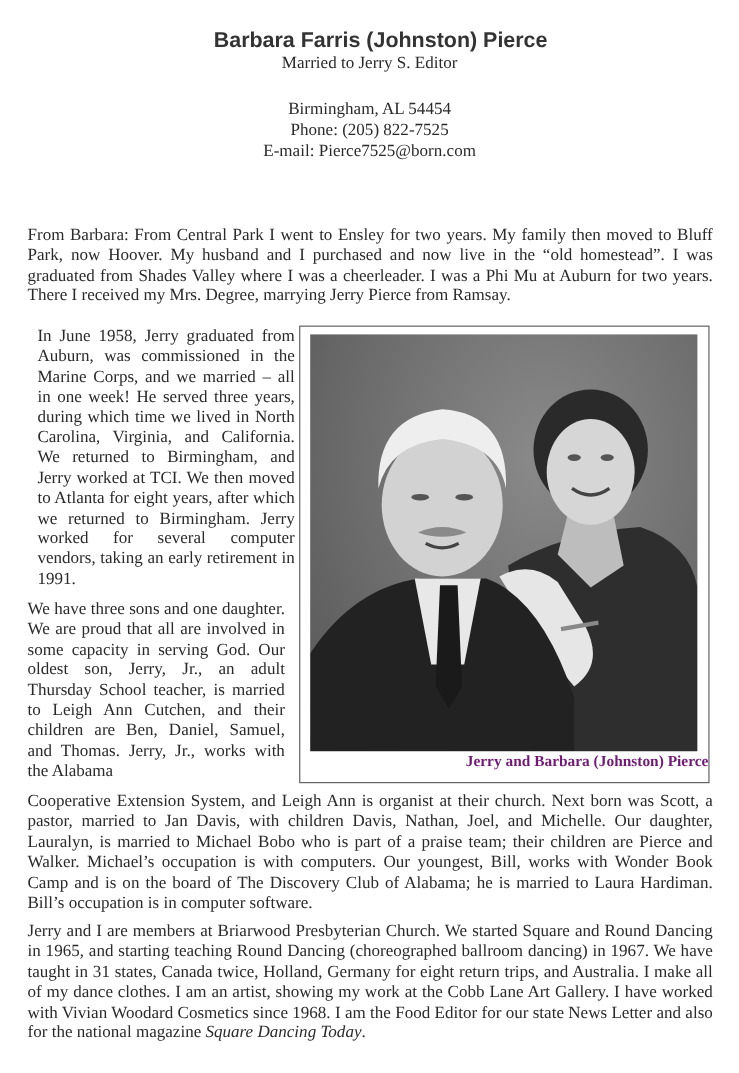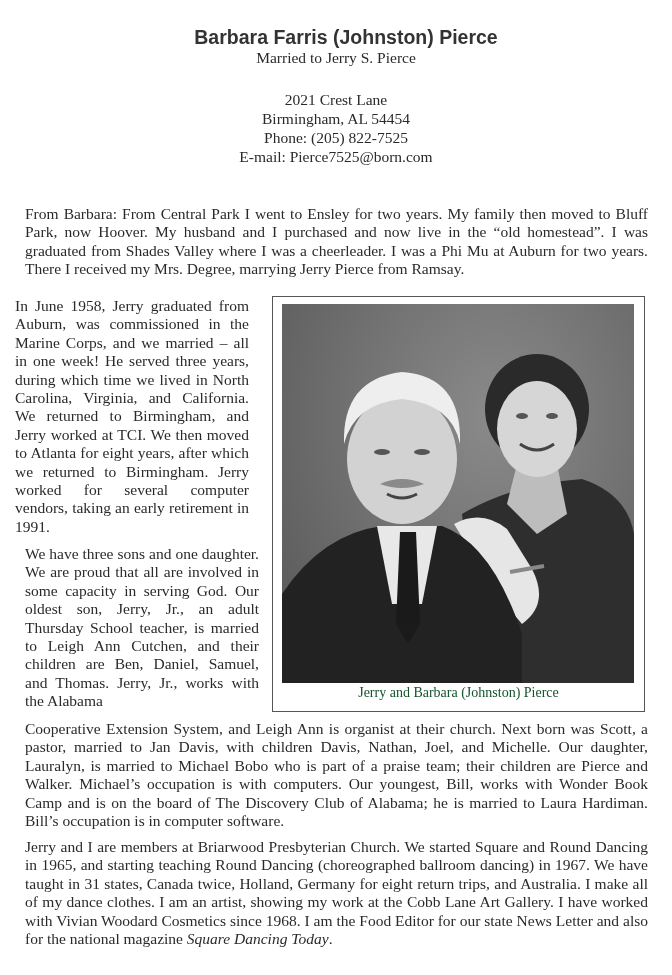--- a/index.html
+++ b/index.html
@@ -6,41 +6,40 @@
   body { width: 672px; height: 975px; position: relative; overflow: hidden;
          font-family: "Liberation Serif", serif; color: #2a2a2a; }
   .header { position: absolute; left: 0; top: 26px; width: 672px; text-align: center; }
   .title { font-family: "Liberation Sans", sans-serif; font-weight: bold; font-size: 19.5px;
            color: #333; line-height: 22px; margin: 0; padding-left: 20px; }
   .subtitle { font-size: 15.5px; line-height: 19px; margin: 0; }
   .address { margin-top: 23px; font-size: 15.5px; line-height: 19px; }
   .address div { margin: 0; }
   p.body { position: absolute; margin: 0; font-size: 15.5px; line-height: 18.4px; text-align: justify; }
   #p-intro { left: 25px; top: 205px; width: 623px; }
-  #p-june { left: 15px; top: 297px; width: 234px; }
+  #p-june { left: 34px; top: 297px; width: 234px; }
   #p-family-top { left: 25px; top: 545px; width: 234px; }
   #p-family-bottom { left: 25px; top: 720px; width: 623px; }
   #p-church { left: 25px; top: 838px; width: 623px; }
   .frame { position: absolute; left: 272px; top: 296px; width: 371px; height: 414px;
            border: 1.5px solid #555; background: #fff; }
   .photo { position: absolute; left: 9px; top: 7px; width: 352px; height: 379px;
            background: radial-gradient(ellipse at 60% 30%, #8a8a8a 0%, #6d6d6d 55%, #555 100%);
            overflow: hidden; }
-  .caption { position: absolute; left: 0; top: 388px; width: 371px; text-align: center;
-             font-family: "Liberation Serif", serif; font-weight: normal; font-size: 14px; color: #14532d; }
+  .caption { position: absolute; left: 0; top: 388px; width: 371px; text-align: right;
+             font-family: "Liberation Serif", serif; font-weight: bold; font-size: 14px; color: #701a75; }
   em { font-style: italic; }
 </style>
 </head>
 <body>
 
 <div class="header">
   <h1 class="title">Barbara Farris (Johnston) Pierce</h1>
-  <div class="subtitle">Married to Jerry S. Pierce</div>
+  <div class="subtitle">Married to Jerry S. Editor</div>
   <div class="address">
-    <div>2021 Crest Lane</div>
     <div>Birmingham, AL 54454</div>
     <div>Phone:  (205) 822-7525</div>
     <div>E-mail:  Pierce7525@born.com</div>
   </div>
 </div>
 
 <p class="body" id="p-intro">From Barbara:  From Central Park I went to Ensley for two years.  My family then moved to Bluff Park, now Hoover.  My husband and I purchased and now live in the “old homestead”.  I was graduated from Shades Valley where I was a cheerleader.  I was a Phi Mu at Auburn for two years.  There I received my Mrs. Degree, marrying Jerry Pierce from Ramsay.</p>
 <p class="body" id="p-june">In June 1958, Jerry graduated from Auburn, was commissioned in the Marine Corps, and we married – all in one week!  He served three years, during which time we lived in North Carolina, Virginia, and California. We returned to Birmingham, and Jerry worked at TCI.  We then moved to Atlanta for eight years, after which we returned to Birmingham.  Jerry worked for several computer vendors, taking an early retirement in 1991.</p>
 <p class="body" id="p-family-top">We have three sons and one daughter.  We are proud that all are involved in some capacity in serving God.  Our oldest son, Jerry, Jr., an adult Thursday School teacher, is married to Leigh Ann Cutchen, and their children are Ben, Daniel, Samuel, and Thomas. Jerry, Jr., works with the Alabama</p>
 <p class="body" id="p-family-bottom">Cooperative Extension System, and Leigh Ann is organist at their church. Next born was Scott, a pastor, married to Jan Davis, with children Davis, Nathan, Joel, and Michelle. Our daughter, Lauralyn, is married to Michael Bobo who is part of a praise team; their children are Pierce and Walker. Michael’s occupation is with computers.  Our youngest, Bill, works with Wonder Book Camp and is on the board of The Discovery Club of Alabama; he is married to Laura Hardiman. Bill’s occupation is in computer software.</p>

